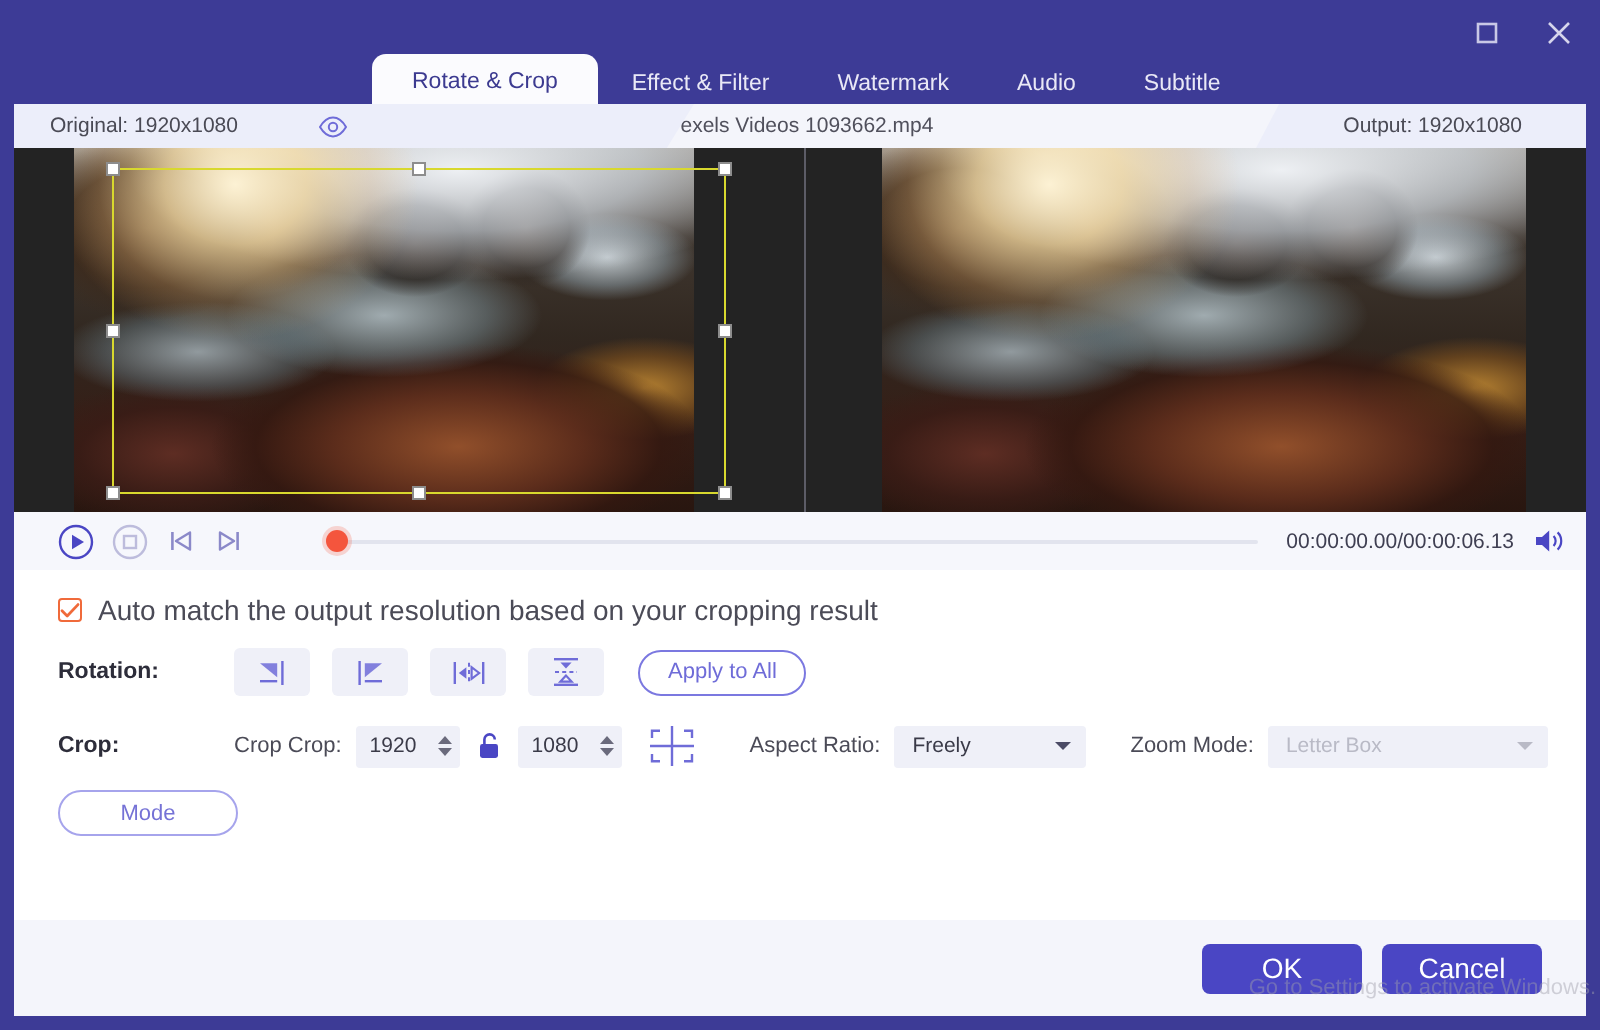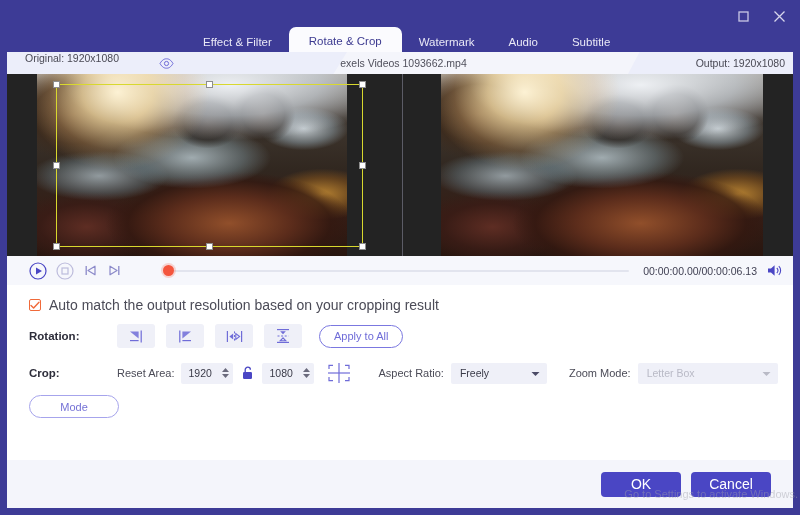--- a/index.html
+++ b/index.html
@@ -69,39 +69,39 @@
   .infobar {
     position: relative;
     height: 22px;
     background: #f4f5fb;
     display: flex; align-items: center;
   }
   .info-left {
     position: absolute; left: 0; top: 0;
     height: 22px; width: 340px;
     background: #eceefa;
-    display: flex; 
+    display: flex; align-items: center;
     padding-left: 18px;
     font-size: 10.5px; color: #4a4a55;
     clip-path: polygon(0 0, 100% 0, 96% 100%, 0 100%);
   }
   .eye-icon { margin-left: 40px; display: flex; align-items: center; cursor: pointer; }
   .info-center {
     position: absolute; left: 0; right: 0; top: 0;
     height: 22px;
     display: flex; align-items: center; justify-content: center;
     font-size: 10.5px; color: #50505c;
     pointer-events: none;
   }
   .info-right {
     position: absolute; right: 0; top: 0;
     height: 22px; width: 165px;
     background: #eceefa;
     display: flex; align-items: center; justify-content: flex-end;
-    padding-right: 8px;
+    padding-right: 32px;
     font-size: 10.5px; color: #4a4a55;
     clip-path: polygon(7% 0, 100% 0, 100% 100%, 0 100%);
   }
 
   
   .previews {
     position: relative;
     height: 182px;
     background: #232323;
     display: flex;
@@ -326,25 +326,25 @@
           </svg>
       </div>
       <div class="win-btn">
         <svg width="13" height="13" viewBox="0 0 13 13">
             <path d="M1.5 1.5 L11.5 11.5 M11.5 1.5 L1.5 11.5" stroke="#d6d5ec" stroke-width="1.3" fill="none"></path>
           </svg>
       </div>
     </div>
 
     <div class="tabs">
+      <div class="tab active">
+          <span>Rotate &amp; Crop</span>
+        </div>
       <div class="tab">
           <span>Effect &amp; Filter</span>
-        </div>
-      <div class="tab active">
-          <span>Rotate &amp; Crop</span>
         </div>
       <div class="tab">
           <span>Watermark</span>
         </div>
       <div class="tab">
           <span>Audio</span>
         </div>
       <div class="tab">
           <span>Subtitle</span>
         </div>
@@ -477,21 +477,21 @@
           </svg>
         </span>
 
         <span class="apply-btn">
             <span>Apply to All</span>
           </span>
       </div>
 
       <div class="row row-crop">
         <span class="sec-label">Crop:</span>
-        <span class="mini-label">Reset Area:</span>
+        <span class="mini-label">Crop Crop:</span>
 
         <span class="spinner">
           <span class="val">1920</span>
           <span class="spin-arrows">
             <svg width="7" height="4" viewBox="0 0 7 4">
                 <path d="M3.5 0 L7 4 L0 4 Z" fill="#6a6a7c"></path>
               </svg>
             <svg width="7" height="4" viewBox="0 0 7 4">
                 <path d="M3.5 4 L0 0 L7 0 Z" fill="#6a6a7c"></path>
               </svg>

